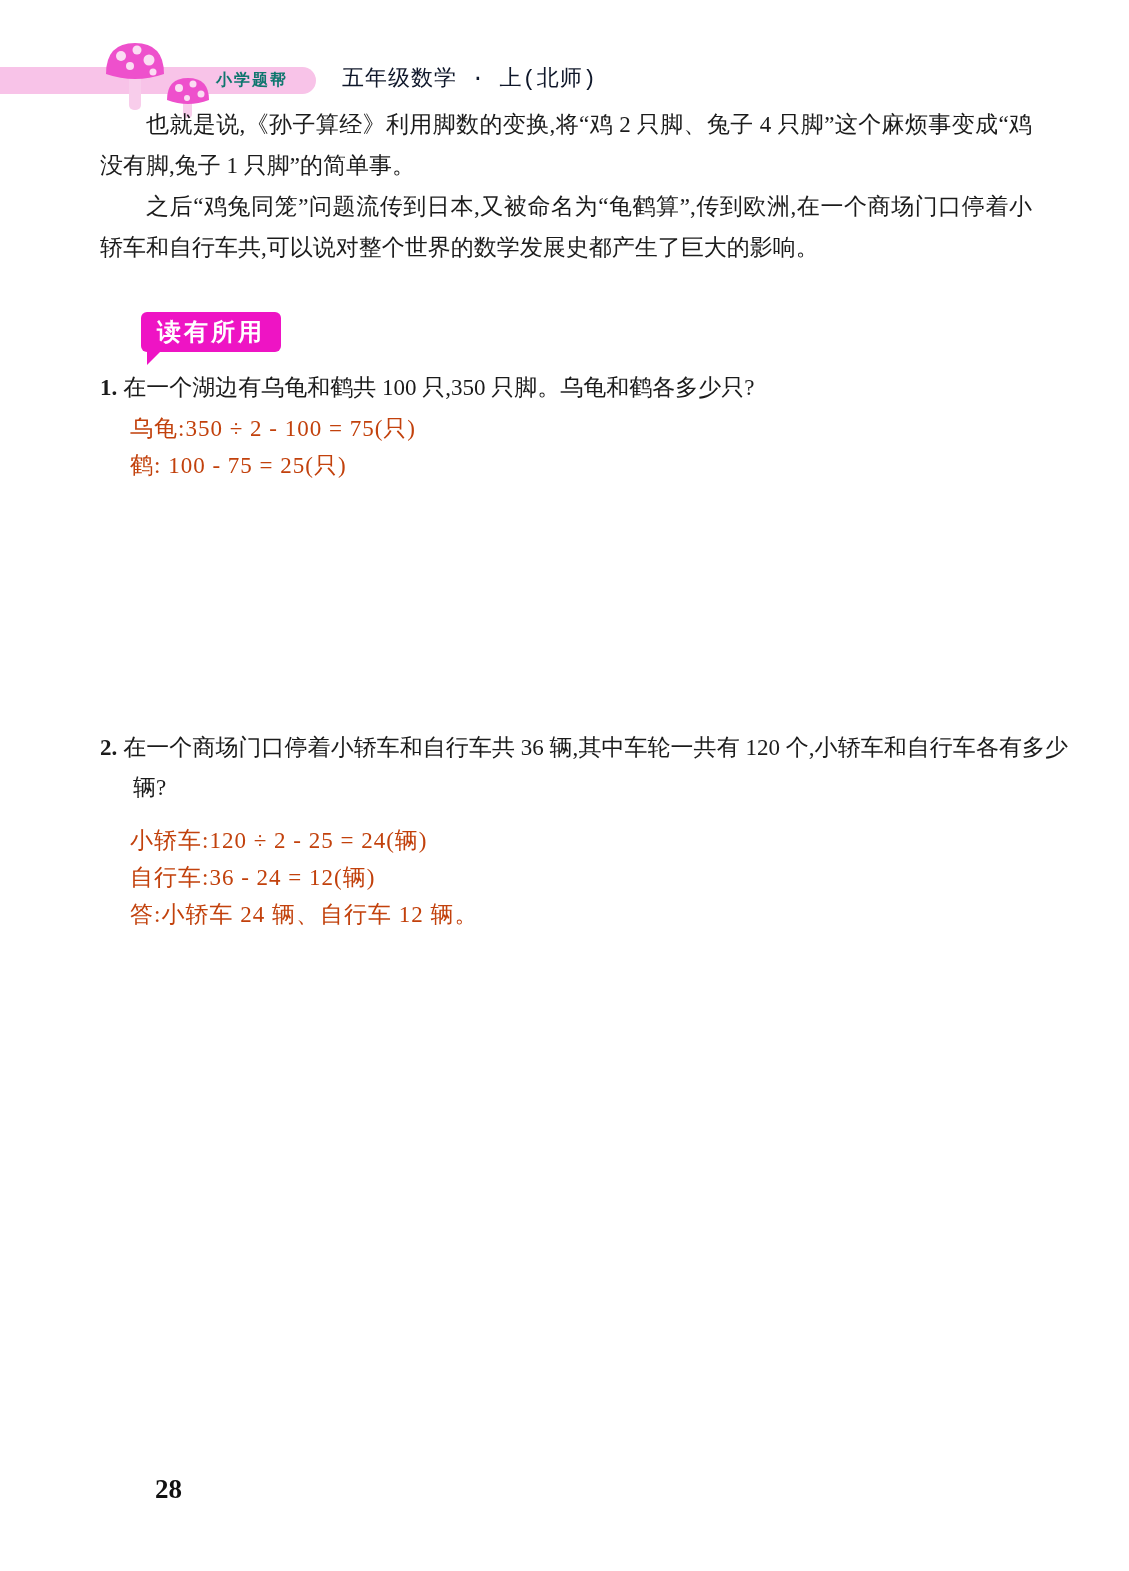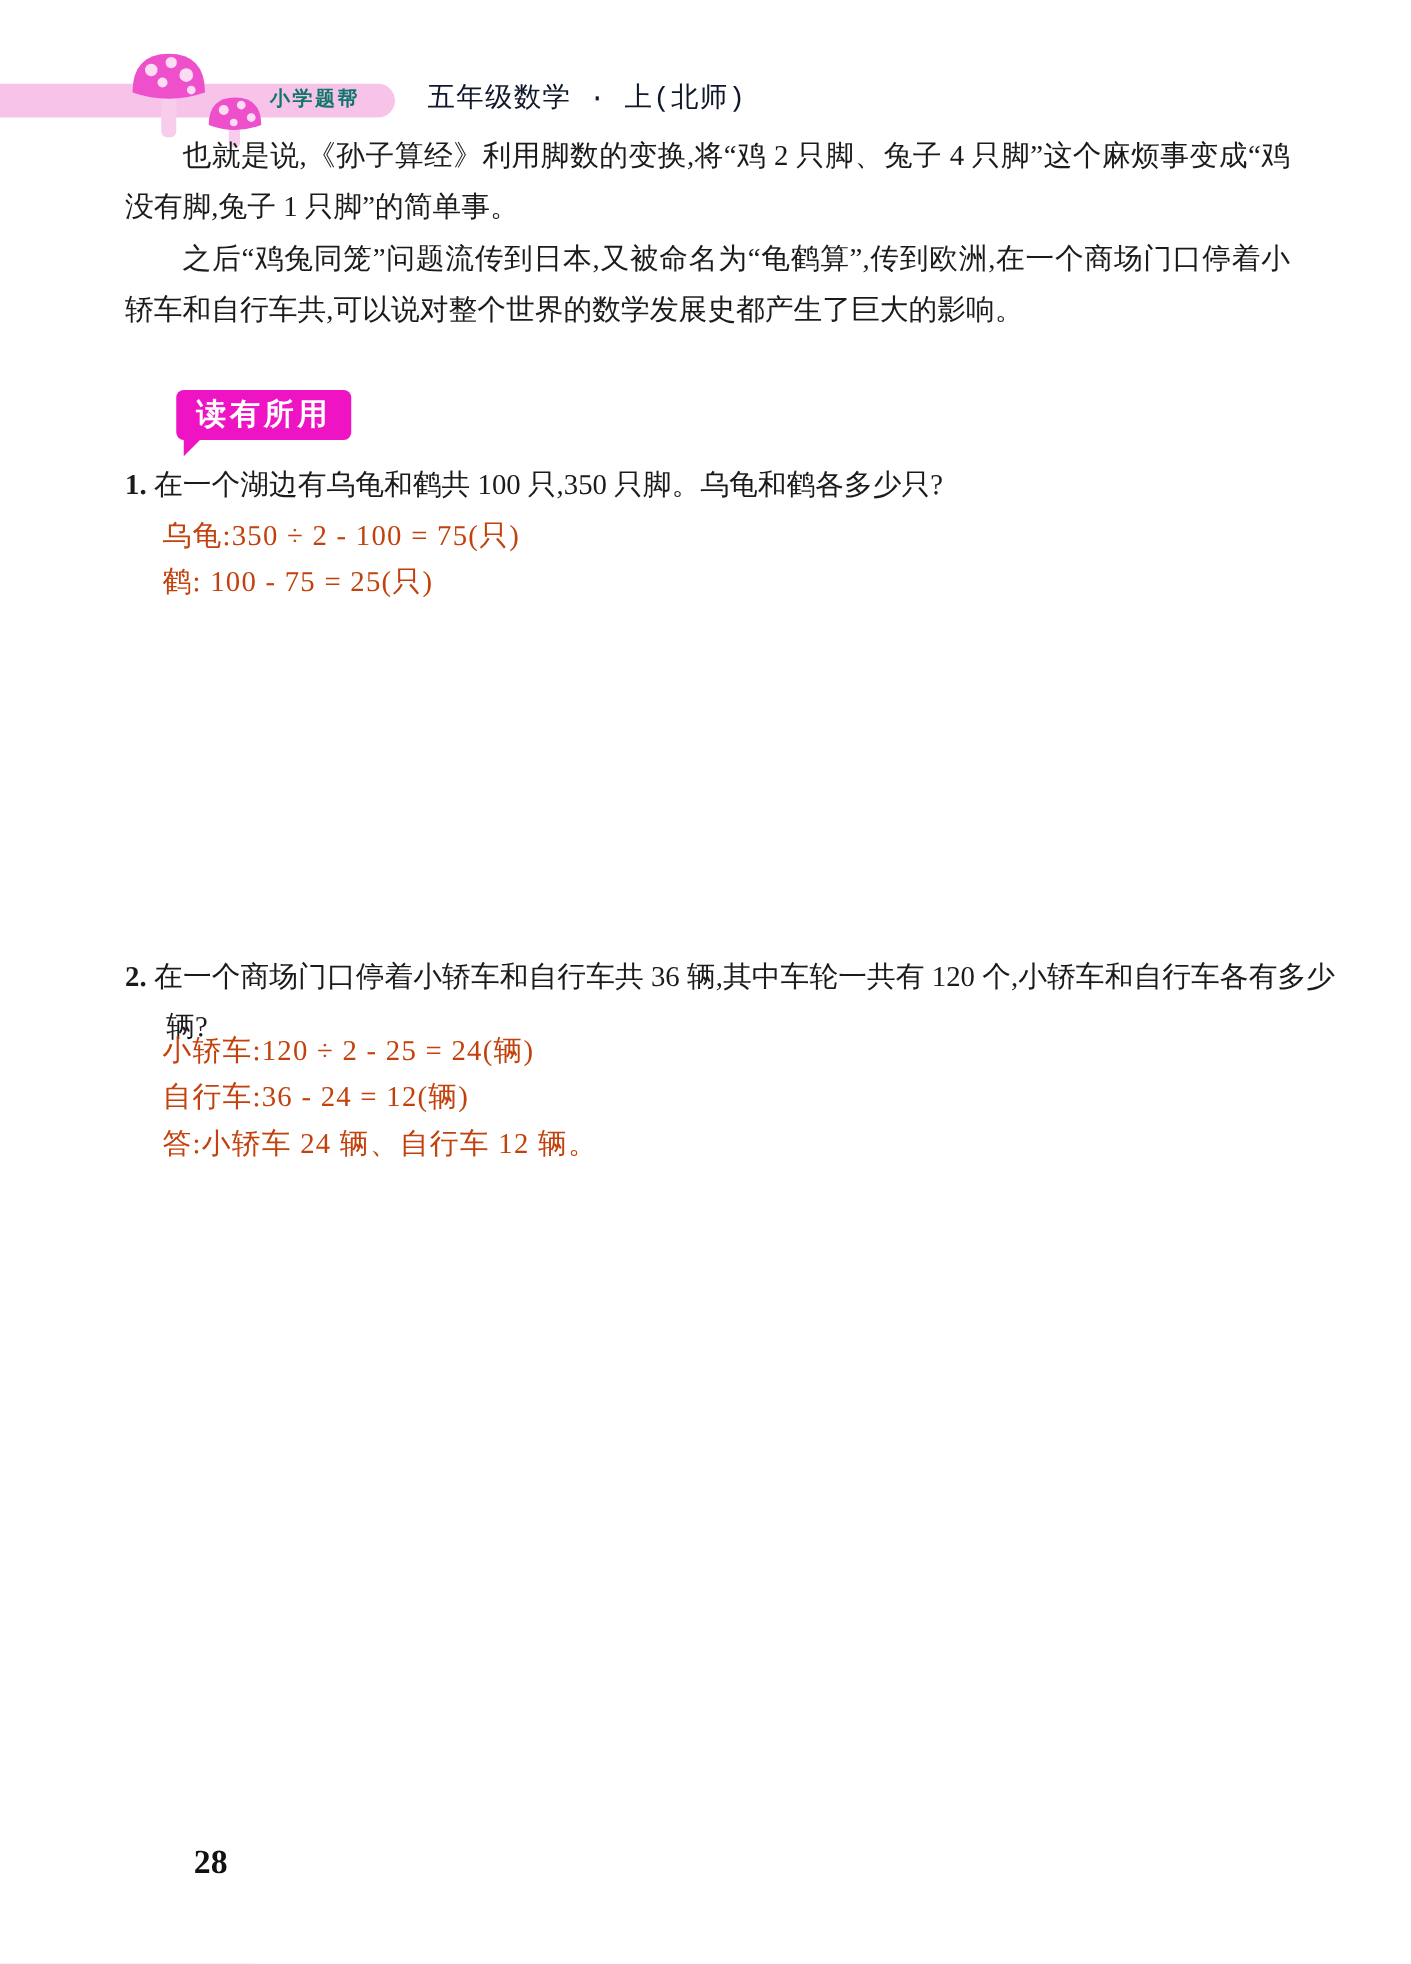--- a/index.html
+++ b/index.html
@@ -158,21 +158,21 @@
 
   <div class="problem" style="top:368px">
     <span class="pnum">1.</span><span>在一个湖边有乌龟和鹤共 100 只,350 只脚。乌龟和鹤各多少只?</span>
   </div>
 
   <div class="answers" style="top:410px">
     <div class="ans-line">乌龟:350 ÷ 2 - 100 = 75(只)</div>
     <div class="ans-line">鹤: 100 - 75 = 25(只)</div>
   </div>
 
-  <div class="problem" style="top:762px">
+  <div class="problem" style="top:728px">
     <span class="pnum">2.</span><span>在一个商场门口停着小轿车和自行车共 36 辆,其中车轮一共有 120 个,小轿车和自行车各有多少辆?</span>
   </div>
 
   <div class="answers" style="top:822px">
     <div class="ans-line">小轿车:120 ÷ 2 - 25 = 24(辆)</div>
     <div class="ans-line">自行车:36 - 24 = 12(辆)</div>
     <div class="ans-line">答:小轿车 24 辆、自行车 12 辆。</div>
   </div>
 
   <div class="page-number">28</div>

